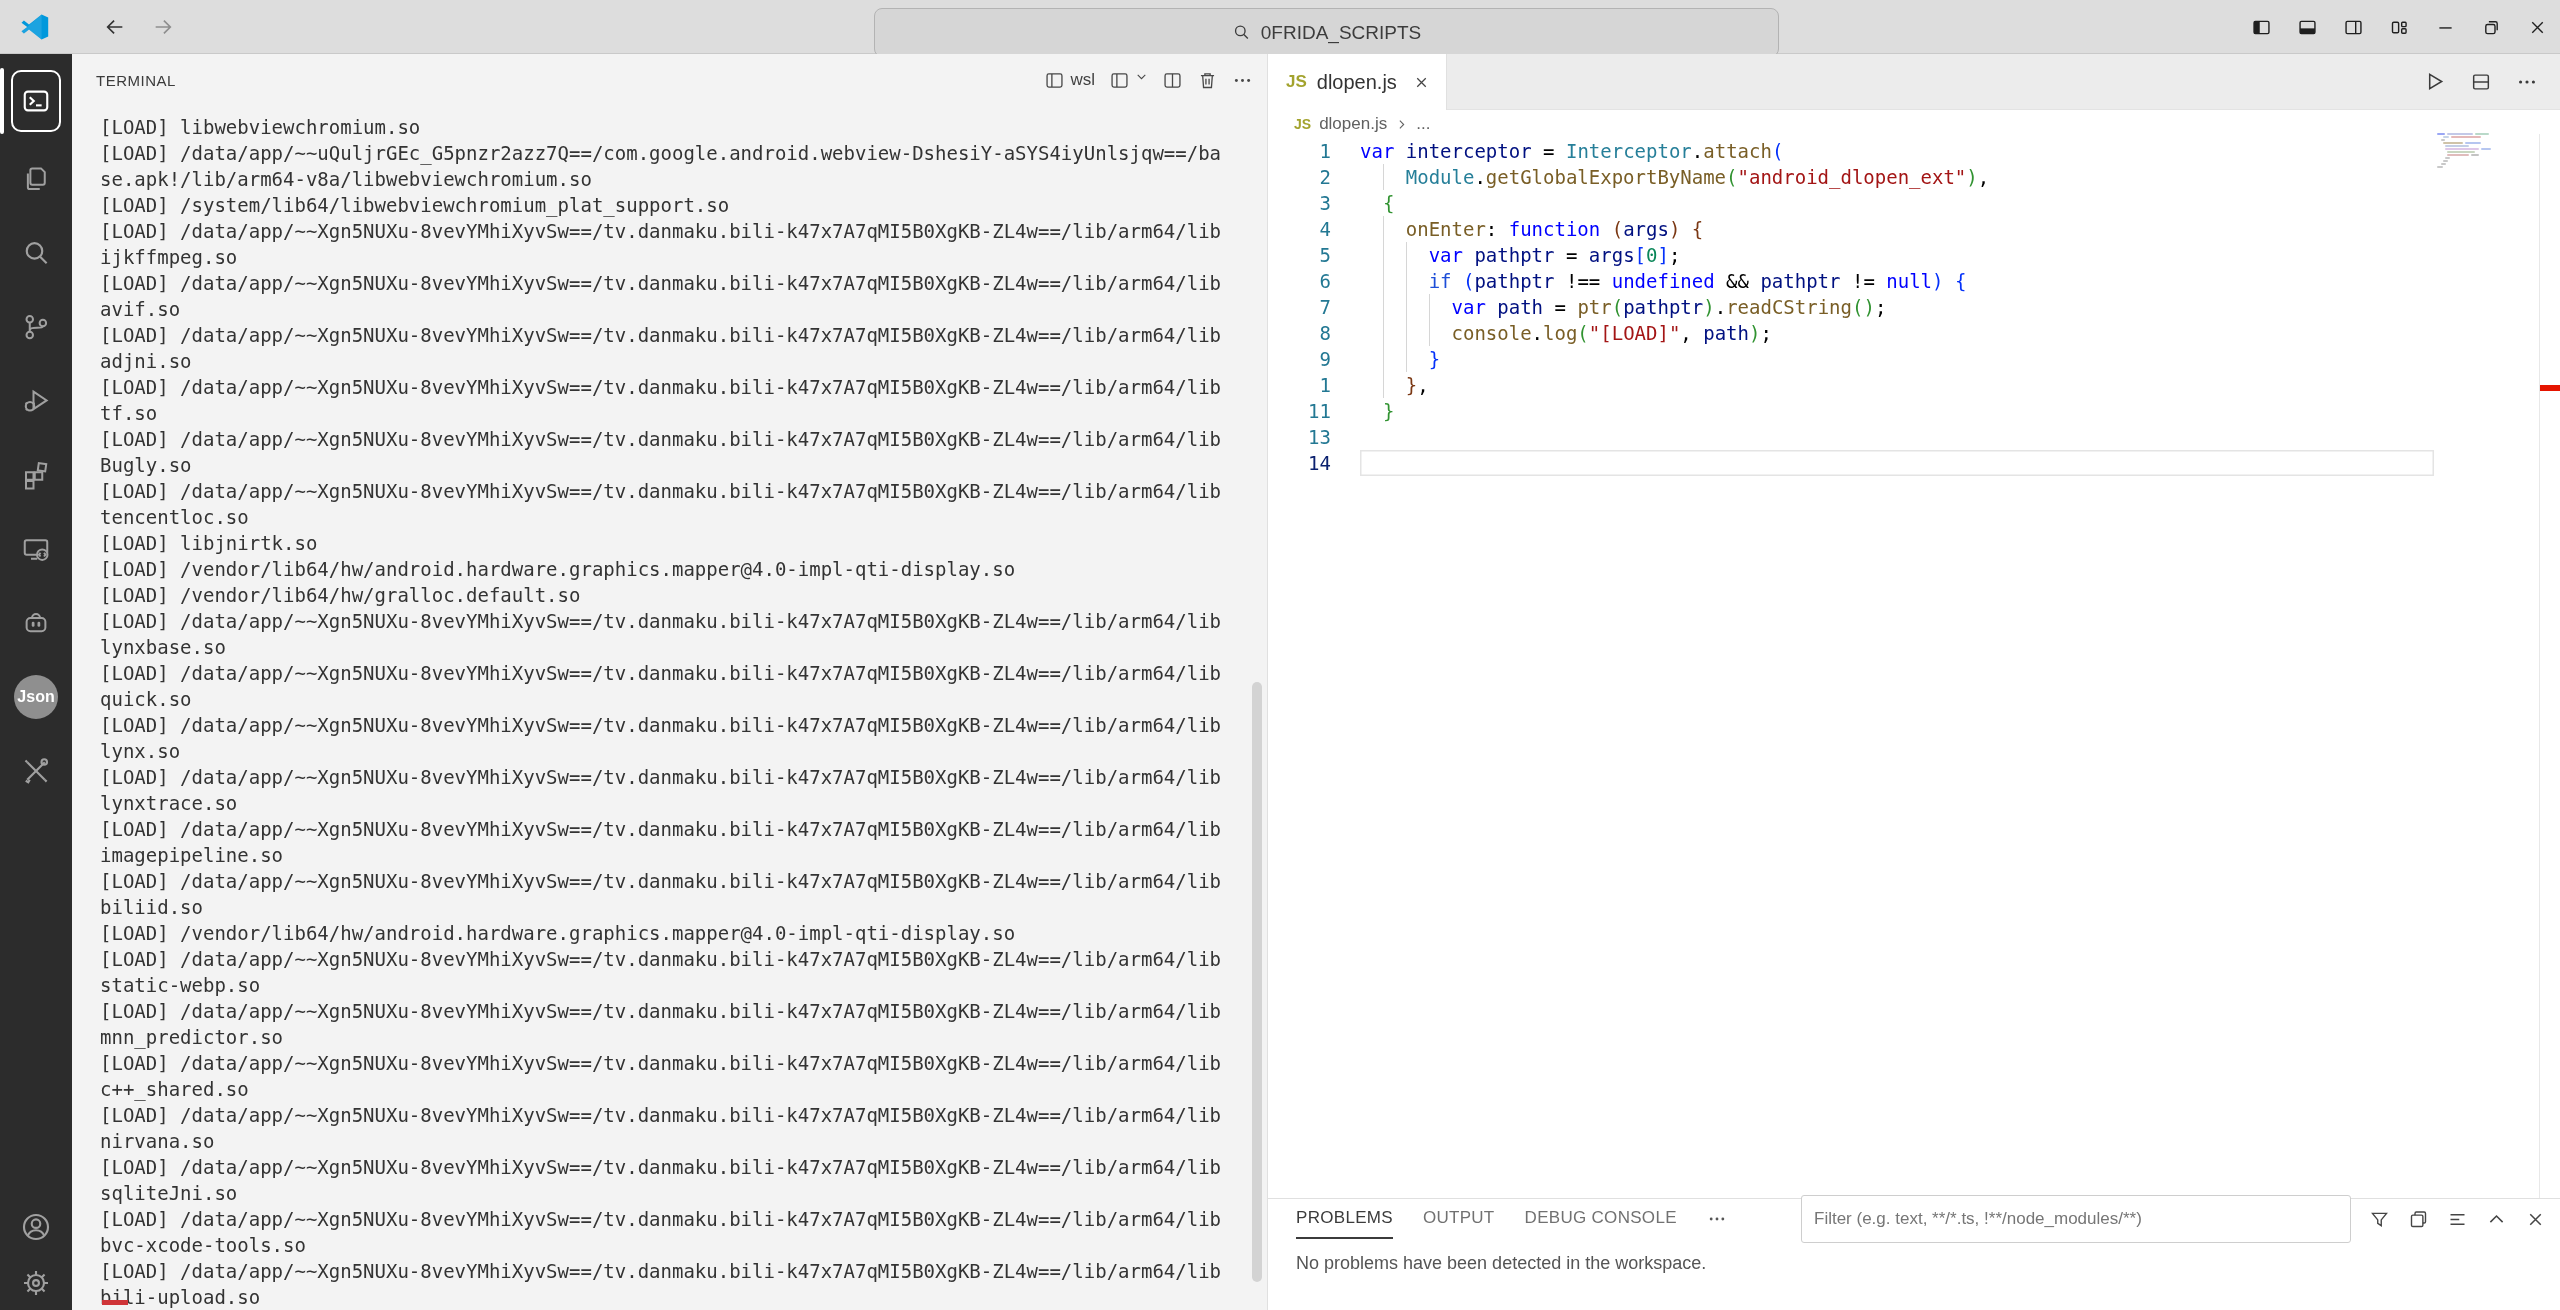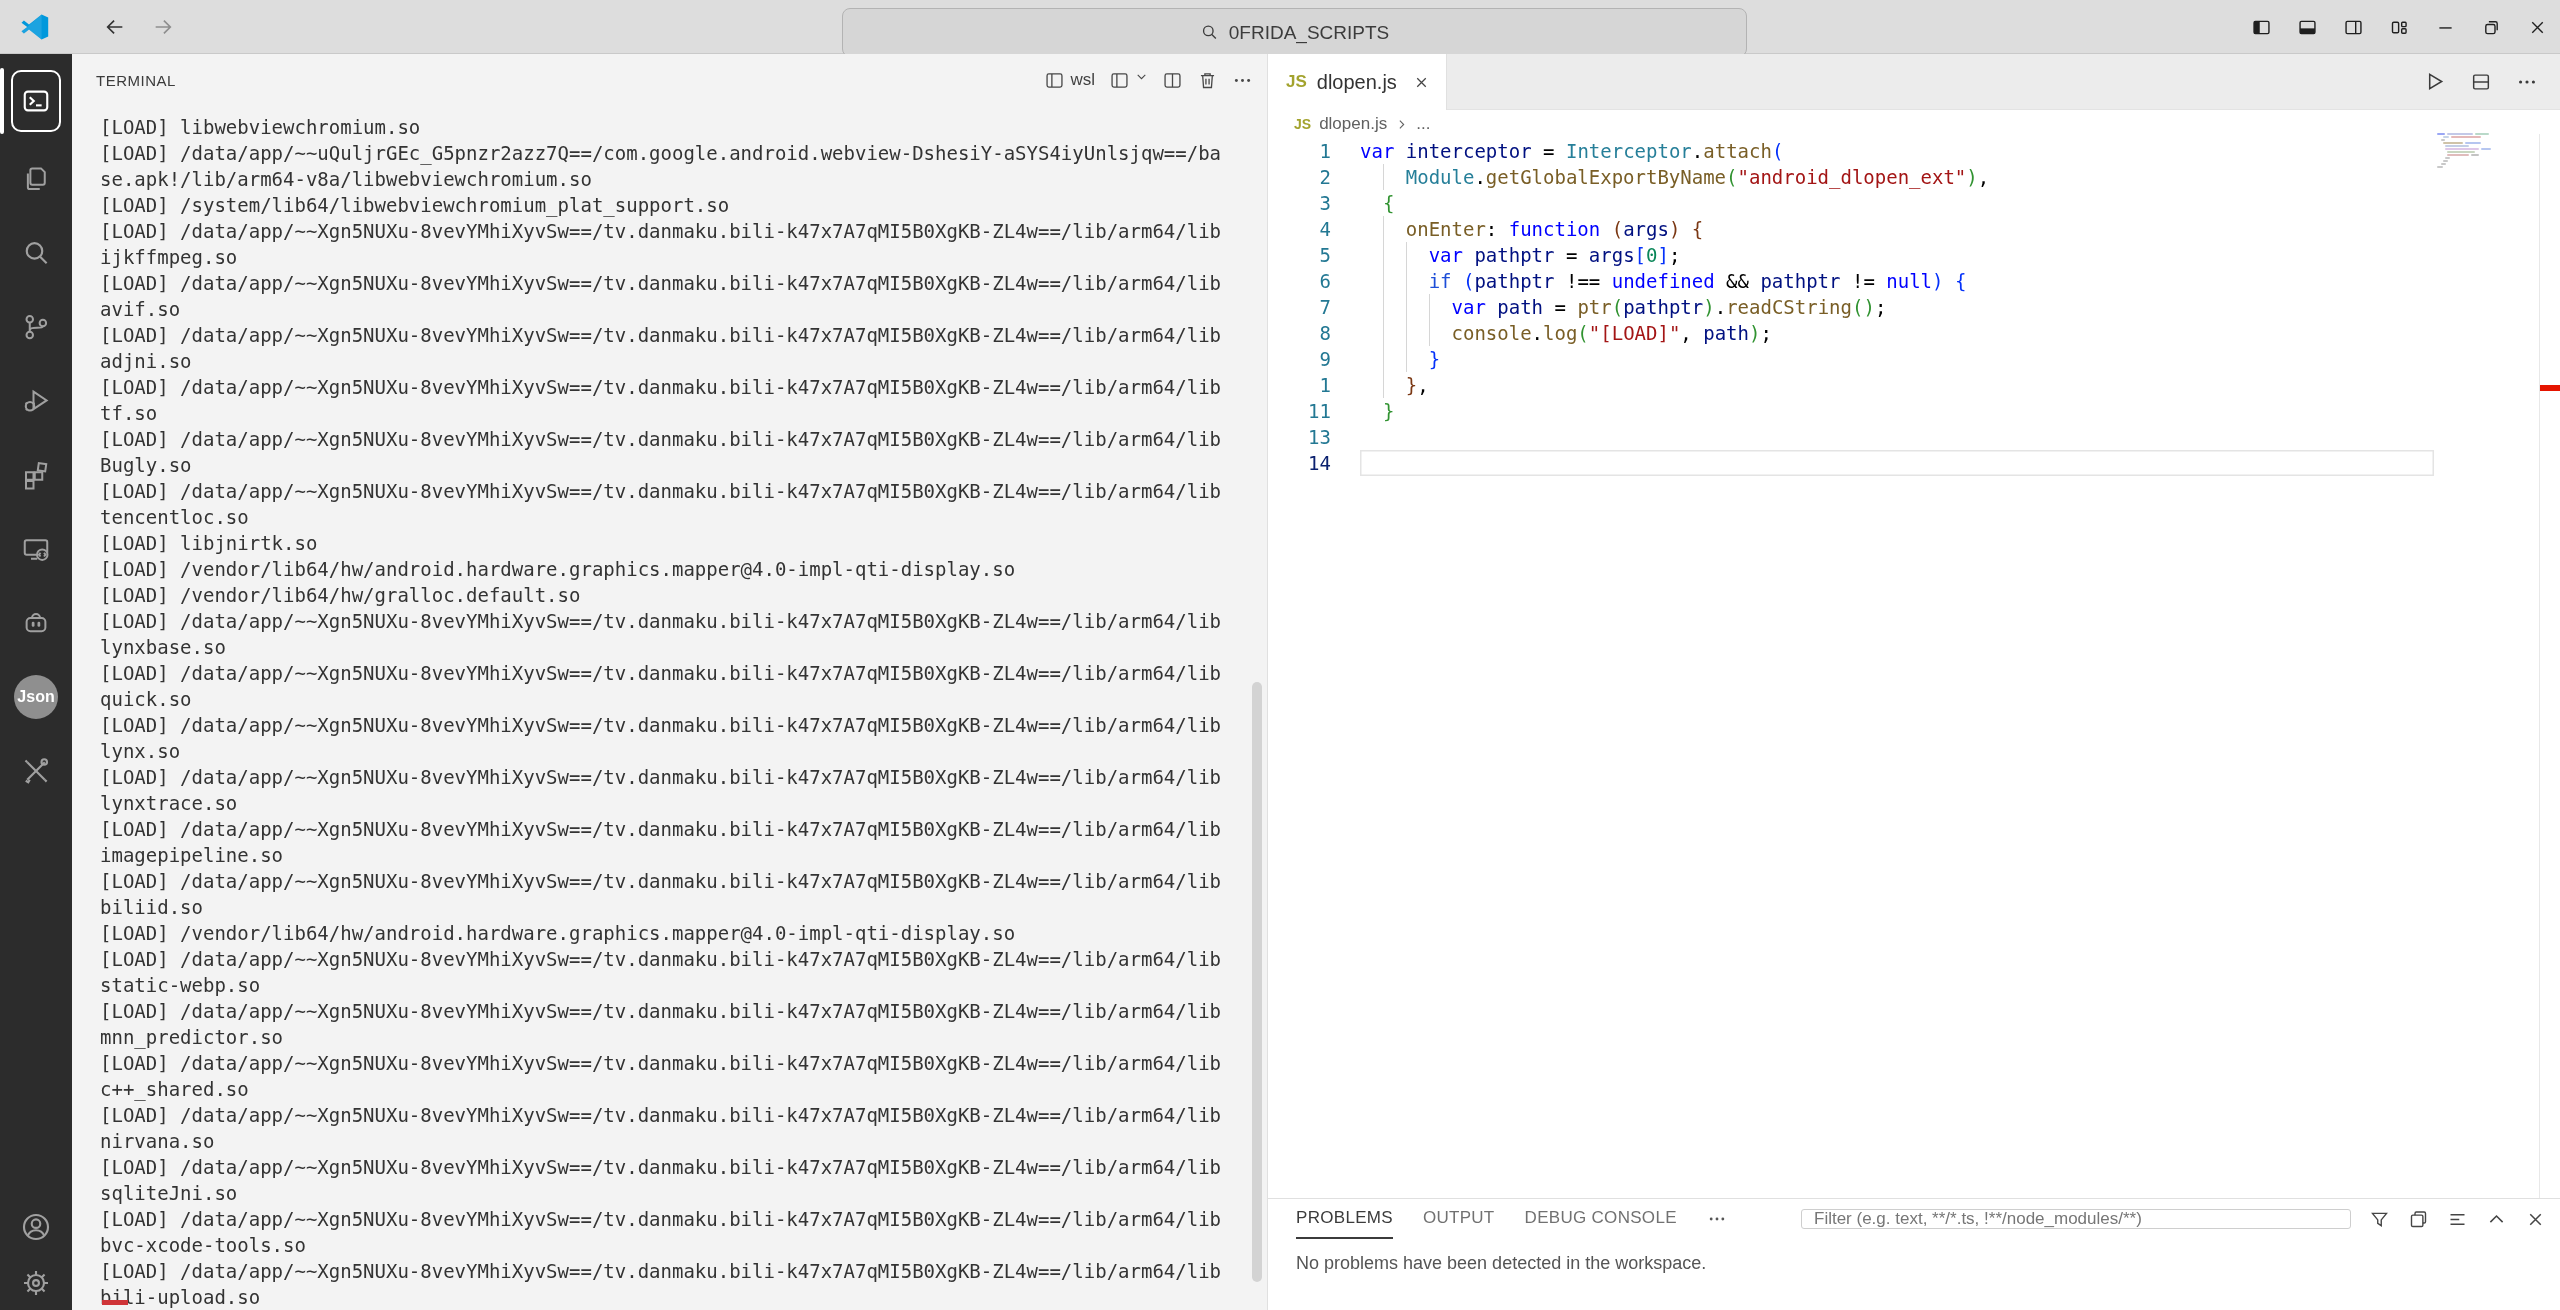--- a/index.html
+++ b/index.html
@@ -9,21 +9,21 @@
 
   
   .titlebar{position:absolute;left:0;top:0;width:2560px;height:54px;background:#dddddd;
     border-bottom:1px solid #c9c9c9;display:flex;align-items:center;}
   .vscode-logo{margin:0 18px 0 20px;}
   .menubar{display:flex;align-items:center;height:100%;}
   .menu-item{display:inline-block;padding:6px 15px;font-size:20px;color:#1f1f1f;border-radius:6px;cursor:default;}
   .menu-item::first-letter{text-decoration:underline;}
   .nav-arrows{display:flex;align-items:center;gap:26px;margin-left:36px;color:#333;}
   .nav-arrows .fwd{color:#8e8e8e;}
-  .command-center{position:absolute;left:842px;top:8px;width:905px;height:49px;background:#d6d6d6;
+  .command-center{position:absolute;left:874px;top:8px;width:905px;height:49px;background:#d6d6d6;
     border:1px solid #b3b3b3;border-radius:8px;display:flex;align-items:center;justify-content:center;
     gap:10px;color:#3c3c3c;font-size:19px;}
   .win-controls{position:absolute;right:0;top:0;height:54px;display:flex;align-items:center;color:#1f1f1f;}
   .win-btn{width:46px;height:54px;display:flex;align-items:center;justify-content:center;}
 
   
   .activitybar{position:absolute;left:0;top:54px;width:72px;height:1256px;background:#2c2c2c;}
   .ab-item{position:absolute;left:0;width:72px;height:74px;display:flex;align-items:center;justify-content:center;color:#a0a0a0;}
   .ab-item.active{color:#ffffff;}
   .ab-active-box{position:absolute;left:11px;top:6px;width:50px;height:62px;border:2px solid #ffffff;border-radius:10px;}
@@ -75,21 +75,21 @@
   .ov-ruler-line{position:absolute;left:1271px;top:80px;width:1px;height:1064px;background:#e8e8e8;}
   .ov-red-marker{position:absolute;left:1272px;top:331px;width:20px;height:6px;background:#e51400;}
 
   
   .panel{position:absolute;left:1268px;top:1198px;width:1292px;height:112px;background:#ffffff;border-top:1px solid #e0e0e0;}
   .panel-header{height:40px;display:flex;align-items:center;padding:0 14px 0 28px;}
   .panel-tab{height:40px;display:flex;align-items:center;margin-right:30px;font-size:17px;letter-spacing:.3px;
     color:#717171;border-bottom:2px solid transparent;}
   .panel-tab.active{color:#3b3b3b;border-bottom-color:#3b3b3b;}
   .panel-more{color:#555;margin-right:10px;}
-  .filter-input{margin-left:auto;width:550px;height:20px;border:1px solid #cecece;border-radius:3px;
+  .filter-input{margin-left:auto;width:550px;height:48px;border:1px solid #cecece;border-radius:3px;
     background:#ffffff;padding:0 12px;font-size:17px;color:#333;font-family:"Liberation Sans",sans-serif;}
   .filter-input::placeholder{color:#767676;}
   .panel-icons{display:flex;align-items:center;gap:18px;margin-left:18px;color:#454545;}
   .panel-msg{padding:14px 0 0 28px;font-size:18px;color:#555555;}
 </style>
 </head>
 <body>
 
 <div class="titlebar">
   <span class="vscode-logo">

